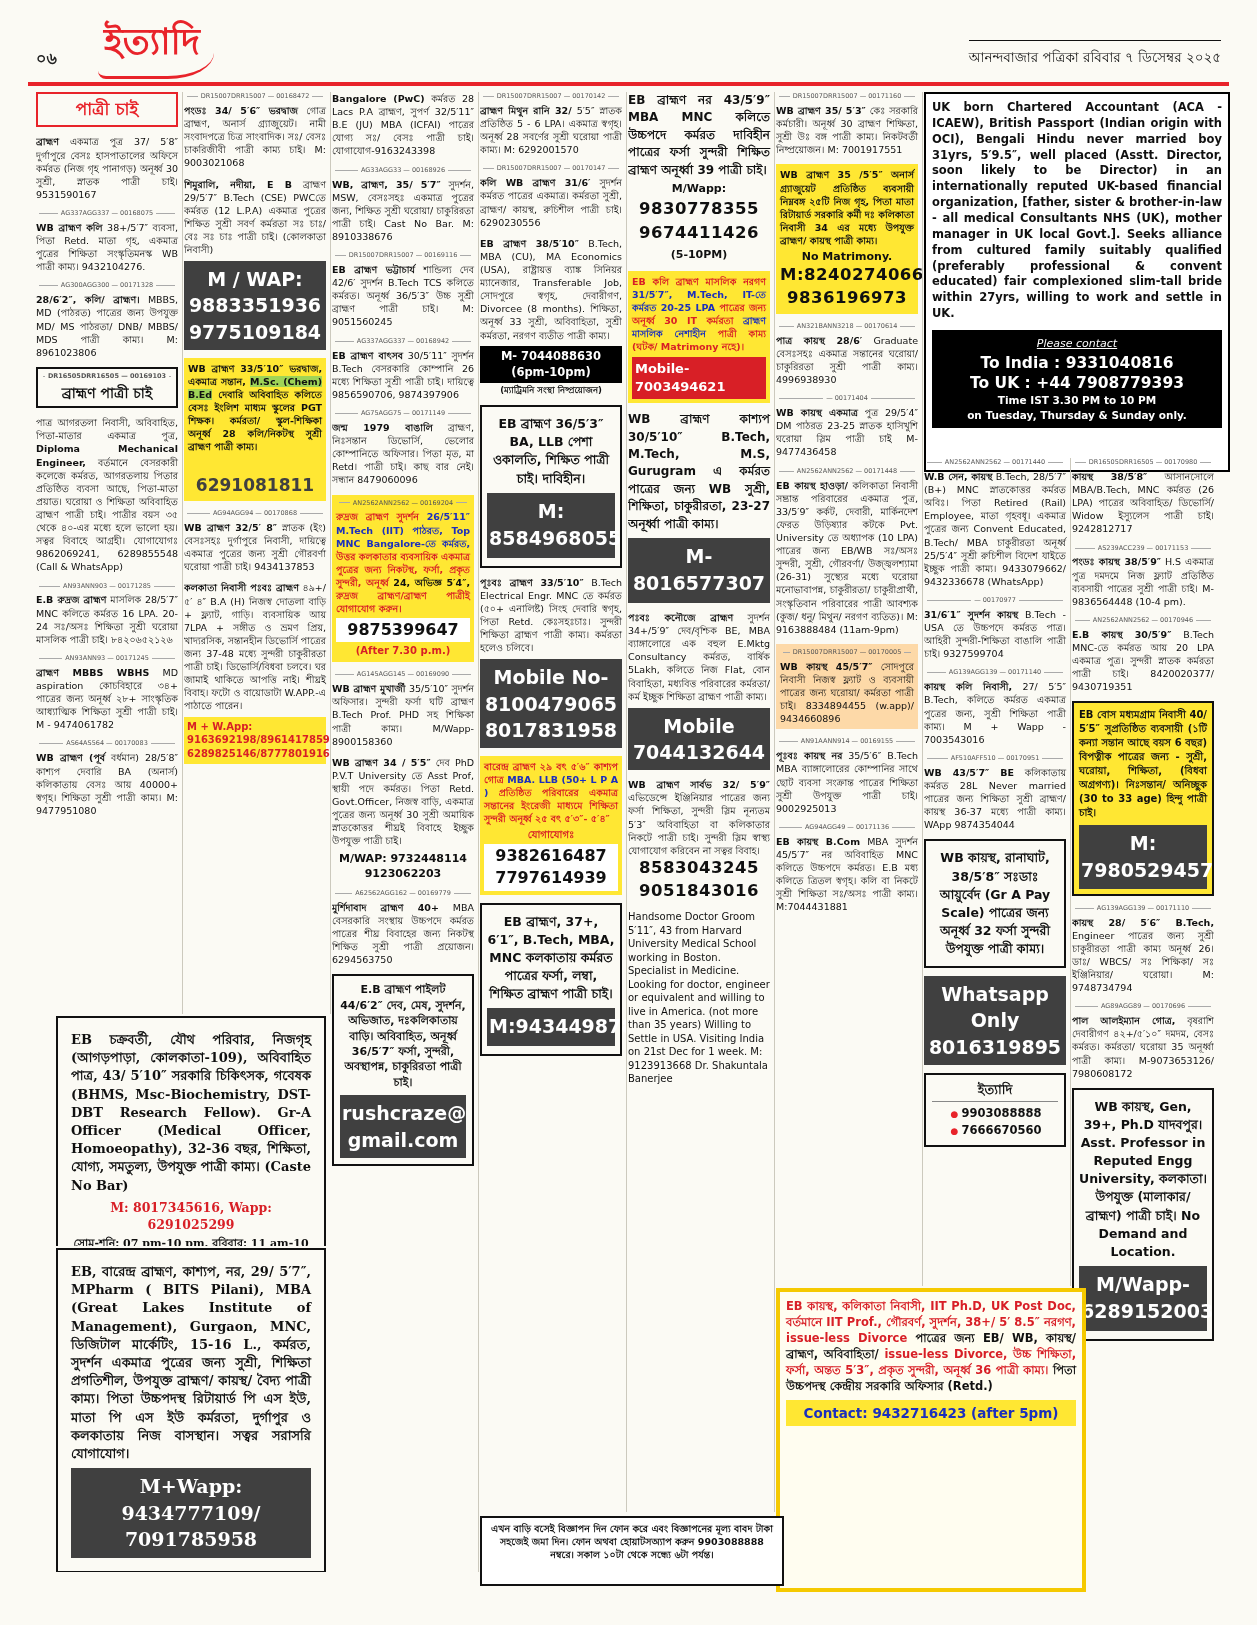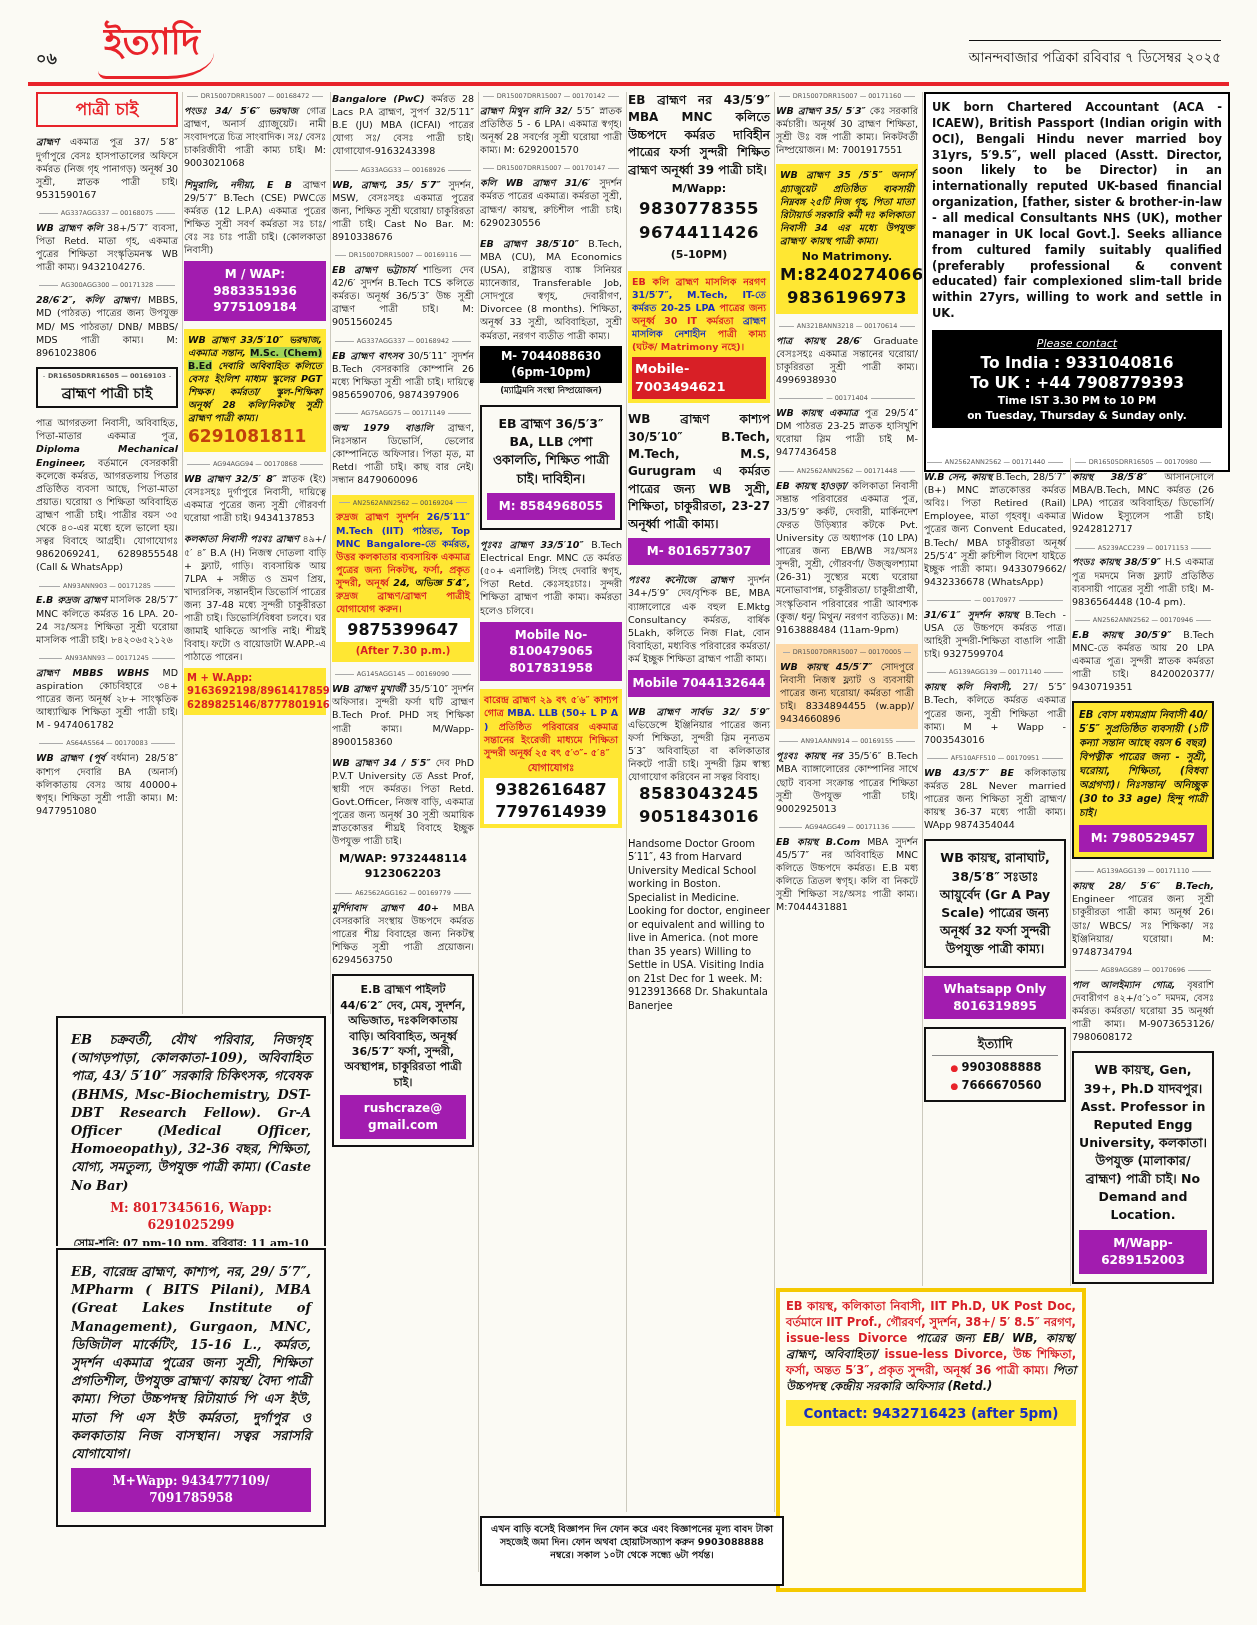--- a/index.html
+++ b/index.html
@@ -35,31 +35,31 @@
   .v-bigbox{border:2.5px solid #111;padding:13px;font-size:13px;font-weight:bold;line-height:1.4;font-family:"DejaVu Serif",serif;margin-left:20px;}
   .v-ukbox{font-size:11.5px;font-weight:bold;line-height:1.38;}
   .v-ukcontact{background:#000;color:#fff;text-align:center;padding:6px 4px;margin-top:6px;}
   .v-iitad{font-size:11.5px;font-weight:bold;line-height:1.4;}
   .v-notice{font-size:9.5px;font-weight:bold;text-align:center;line-height:1.35;}
   .v-hred{border:2.5px solid #e8232a;color:#e8232a;font-weight:bold;text-align:center;font-size:17px;padding:4px 2px;}
   .v-hblack{border:2px solid #111;font-weight:bold;text-align:center;font-size:14px;padding:3px 2px;}
 
   
   .s-t{display:inline;}
-  .s-tb{display:inline;font-weight:bold;font-style:italic;}
+  .s-tb{display:inline;font-weight:bold;}
   .s-tr{display:inline;color:#d81f26;font-weight:bold;}
   .s-tu{display:inline;color:#1b2fbd;font-weight:bold;}
   .s-hl{display:inline;background:#9fd457;font-weight:bold;}
   
   .s-pb{background:#000;color:#fff;font-weight:bold;text-align:center;font-size:11.5px;padding:3px 2px;margin-top:4px;}
-  .s-pb2{background:#a21caf;color:#fff;font-weight:bold;text-align:center;font-size:12px;padding:5px 2px;margin-top:5px;}
+  .s-pb2{background:#404040;color:#fff;font-weight:bold;text-align:center;font-size:19px;padding:5px 2px;margin-top:5px;}
   .s-pk{text-align:center;font-weight:bold;font-size:16px;margin-top:3px;color:#111;background:#fff;padding:1px;}
   .s-pk2{text-align:center;font-weight:bold;font-size:11px;margin-top:3px;}
   .s-pk3{text-align:center;font-weight:bold;font-size:16.5px;letter-spacing:0.5px;}
-  .s-pr{text-align:left;font-weight:bold;font-size:17px;color:#c2410c;margin-top:0;}
+  .s-pr{text-align:center;font-weight:bold;font-size:17px;color:#404040;margin-top:20px;}
   .s-pw{background:#d81f26;color:#fff;text-align:left;font-weight:bold;font-size:13px;padding:3px;margin-top:4px;}
   .s-wapp{background:#ffe733;color:#d81f26;font-weight:bold;text-align:left;font-size:10px;padding:3px;margin-top:4px;}
   .s-ct{background:#ffe733;color:#1b2fbd;text-align:center;font-weight:bold;font-size:13.5px;padding:4px;margin-top:5px;}
   .s-pc{font-style:italic;text-decoration:underline;font-size:11px;margin-bottom:2px;}
   .s-pl{font-weight:bold;font-size:15.5px;line-height:1.3;}
   .s-ps{font-weight:bold;font-size:10.5px;}
   .s-hm{text-align:center;font-weight:bold;font-size:13px;color:#111;border-bottom:1px solid #888;padding-bottom:2px;margin-bottom:3px;}
   .s-bl{font-weight:bold;font-size:11.5px;margin:1px 0 1px 2px;}
   .s-bl::before{content:"● ";color:#e8232a;font-size:9px;}
   .s-n{text-align:center;font-size:8.5px;font-weight:bold;margin-top:2px;}
@@ -106,20 +106,21 @@
         <div class="ad v-plain"><div class="code">A62562AGG162 — 00169779</div><span class="s-tb">মুর্শিদাবাদ ব্রাহ্মণ 40+</span><span class="s-t"> MBA বেসরকারি সংস্থায় উচ্চপদে কর্মরত পাত্রের শীঘ্র বিবাহের জন্য নিকটস্থ শিক্ষিত সুশ্রী পাত্রী প্রয়োজন। 6294563750</span></div>
         <div class="ad v-box"><span class="s-t">E.B ব্রাহ্মণ পাইলট 44/6′2″ দেব, মেষ, সুদর্শন, অভিজাত, দঃকলিকাতায় বাড়ি। অবিবাহিত, অনূর্ধ্ব 36/5′7″ ফর্সা, সুন্দরী, অবস্থাপন্ন, চাকুরিরতা পাত্রী চাই।</span><div class="s-pb2">rushcraze@ gmail.com</div></div>
       </div>
       <div class="col vr" style="left: 480px; top: 92px; width: 142px; height: 1420px;">
         <div class="ad v-plain"><div class="code">DR15007DRR15007 — 00170142</div><span class="s-tb">ব্রাহ্মণ মিথুন রানি 32/</span><span class="s-t"> 5′5″ স্নাতক প্রতিষ্ঠিত 5 - 6 LPA। একমাত্র স্বগৃহ। অনূর্ধ্ব 28 সবর্ণের সুশ্রী ঘরোয়া পাত্রী কাম্য। M: 6292001570</span></div>
         <div class="ad v-plain"><div class="code">DR15007DRR15007 — 00170147</div><span class="s-tb">কলি WB ব্রাহ্মণ 31/6′</span><span class="s-t"> সুদর্শন কর্মরত পাত্রের একমাত্র। কর্মরতা সুশ্রী, ব্রাহ্মণ/ কায়স্থ, রুচিশীল পাত্রী চাই। 6290230556</span></div>
         <div class="ad v-plain"><span class="s-tb">EB ব্রাহ্মণ 38/5′10″</span><span class="s-t"> B.Tech, MBA (CU), MA Economics (USA), রাষ্ট্রায়ত্ত ব্যাঙ্ক সিনিয়র ম্যানেজার, Transferable Job, সোদপুরে স্বগৃহ, দেবারীগণ, Divorcee (8 months). শিক্ষিতা, অনূর্ধ্ব 33 সুশ্রী, অবিবাহিতা, সুশ্রী কর্মরতা, নরগণ ব্যতীত পাত্রী কাম্য।</span><div class="s-pb">M- 7044088630 (6pm-10pm)</div><div class="s-n">(ম্যাট্রিমনি সংস্থা নিষ্প্রয়োজন)</div></div>
         <div class="ad v-box2"><span class="s-t">EB ব্রাহ্মণ 36/5′3″ BA, LLB পেশা ওকালতি, শিক্ষিত পাত্রী চাই। দাবিহীন।</span><div class="s-pb2">M: 8584968055</div></div>
         <div class="ad v-plain"><span class="s-tb">পূঃবঃ ব্রাহ্মণ 33/5′10″</span><span class="s-t"> B.Tech Electrical Engr. MNC তে কর্মরত (৫০+ এনালিষ্ট) সিংহ দেবারি স্বগৃহ, পিতা Retd. কেঃসহঃচাঃ। সুন্দরী শিক্ষিতা ব্রাহ্মণ পাত্রী কাম্য। কর্মরতা হলেও চলিবে।</span><div class="s-pb2">Mobile No- 8100479065 8017831958</div></div>
         <div class="ad v-yellow"><span class="s-tr">বারেন্দ্র ব্রাহ্মণ ২৯ বৎ ৫′৬″ কাশ্যপ গোত্র </span><span class="s-tu">MBA. LLB (50+ L P A ) </span><span class="s-tr">প্রতিষ্ঠিত পরিবারের একমাত্র সন্তানের ইংরেজী মাধ্যমে শিক্ষিতা সুন্দরী অনূর্ধ্ব ২৫ বৎ ৫′৩″- ৫′৪″</span><div class="s-nr">যোগাযোগঃ</div><div class="s-pk">9382616487 7797614939</div></div>
+        <div class="ad v-box2"><span class="s-t">EB ব্রাহ্মণ, 37+, 6′1″, B.Tech, MBA, MNC কলকাতায় কর্মরত পাত্রের ফর্সা, লম্বা, শিক্ষিত ব্রাহ্মণ পাত্রী চাই।</span><div class="s-pb2">M:9434498781</div></div>
       </div>
       <div class="col vr" style="left: 628px; top: 92px; width: 142px; height: 1420px;">
         <div class="ad v-big"><span class="s-t">EB ব্রাহ্মণ নর 43/5′9″ MBA MNC কলিতে উচ্চপদে কর্মরত দাবিহীন পাত্রের ফর্সা সুন্দরী শিক্ষিত ব্রাহ্মণ অনূর্ধ্বা 39 পাত্রী চাই।</span><div class="s-nb">M/Wapp:</div><div class="s-pk3">9830778355</div><div class="s-pk3">9674411426</div><div class="s-nb">(5-10PM)</div></div>
         <div class="ad v-yellow"><span class="s-tr">EB কলি ব্রাহ্মণ মাসলিক নরগণ </span><span class="s-tu">31/5′7″, M.Tech, IT-তে কর্মরত 20-25 LPA </span><span class="s-tr">পাত্রের জন্য অনূর্ধ্ব 30 IT কর্মরতা </span><span class="s-tu">ব্রাহ্মণ মাসলিক নেশাহীন </span><span class="s-tr">পাত্রী কাম্য (ঘটক/ Matrimony নহে)।</span><div class="s-pw">Mobile- 7003494621</div></div>
         <div class="ad v-big"><span class="s-t">WB ব্রাহ্মণ কাশ্যপ 30/5′10″ B.Tech, M.Tech, M.S, Gurugram এ কর্মরত পাত্রের জন্য WB সুশ্রী, শিক্ষিতা, চাকুরীরতা, 23-27 অনূর্ধ্বা পাত্রী কাম্য।</span><div class="s-pb2">M- 8016577307</div></div>
         <div class="ad v-plain"><span class="s-tb">পঃবঃ কনৌজে ব্রাহ্মণ</span><span class="s-t"> সুদর্শন 34+/5′9″ দেব/বৃশ্চিক BE, MBA ব্যাঙ্গালোরে এক বহুল E.Mktg Consultancy কর্মরত, বার্ষিক 5Lakh, কলিতে নিজ Flat, বোন বিবাহিতা, মধ্যবিত্ত পরিবারের কর্মরতা/ কর্ম ইচ্ছুক শিক্ষিতা ব্রাহ্মণ পাত্রী কাম্য।</span><div class="s-pb2">Mobile 7044132644</div></div>
         <div class="ad v-plain"><span class="s-tb">WB ব্রাহ্মণ সার্বভ 32/ 5′9″</span><span class="s-t"> এভিডেন্সে ইঞ্জিনিয়ার পাত্রের জন্য ফর্সা শিক্ষিতা, সুন্দরী স্লিম নূন্যতম 5′3″ অবিবাহিতা বা কলিকাতার নিকটে পাত্রী চাই। সুন্দরী স্লিম স্বাস্থ্য যোগাযোগ করিবেন না সত্বর বিবাহ।</span><div class="s-pk3">8583043245</div><div class="s-pk3">9051843016</div></div>
         <div class="ad v-eng"><span class="s-t">Handsome Doctor Groom 5′11″, 43 from Harvard University Medical School working in Boston. Specialist in Medicine. Looking for doctor, engineer or equivalent and willing to live in America. (not more than 35 years) Willing to Settle in USA. Visiting India on 21st Dec for 1 week. M: 9123913668 Dr. Shakuntala Banerjee</span></div>
       </div>
       <div class="col vr" style="left: 776px; top: 92px; width: 142px; height: 1194px;">

